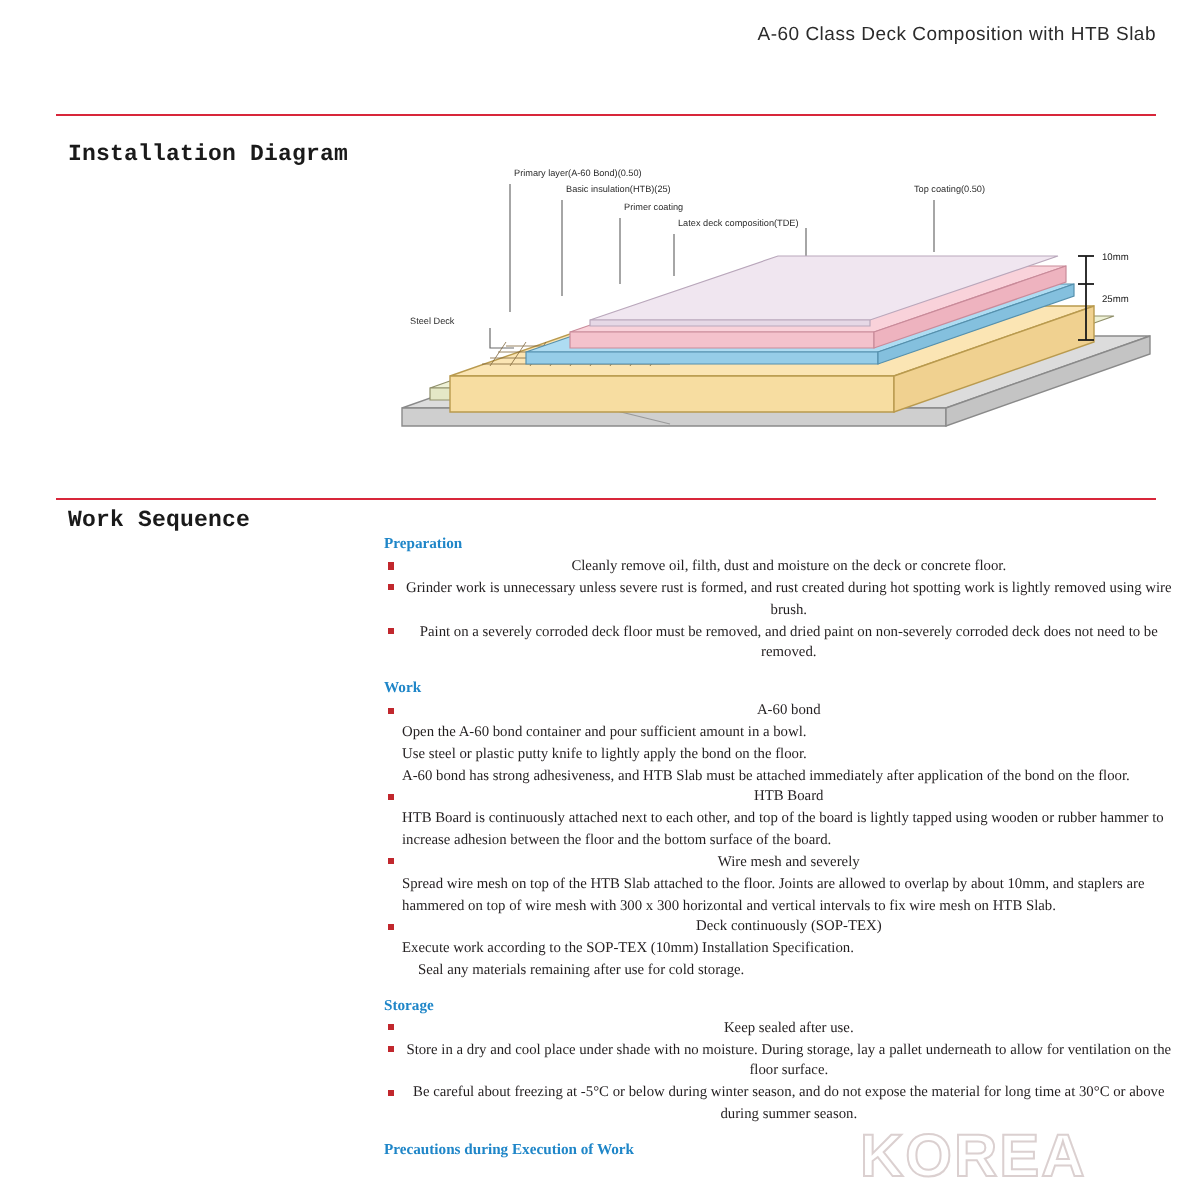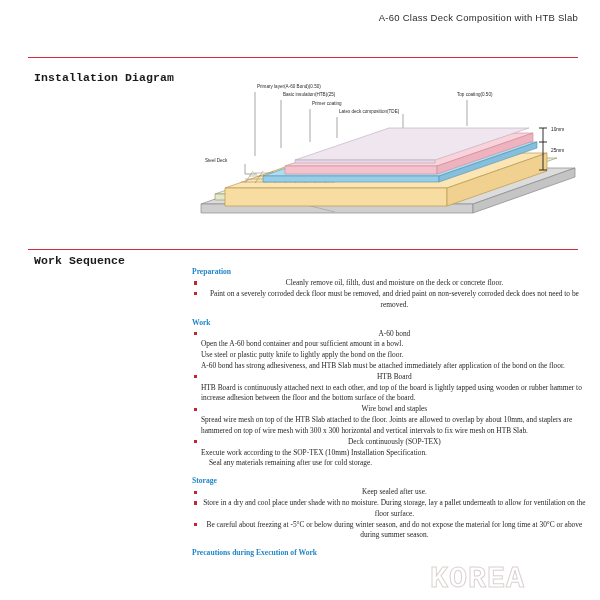--- a/index.html
+++ b/index.html
@@ -118,21 +118,20 @@
     left: 430px;
     top: 562px;
     font-size: 30px;
     font-weight: bold;
     letter-spacing: 1px;
     color: transparent;
     -webkit-text-stroke: 1px rgba(190,170,170,.55);
     white-space: nowrap;
     pointer-events: none;
     user-select: none;
-    font-family: Liberation Mono, monospace;
   }
 </style>
 </head>
 <body>
 
 <div class="page">
 
   <div class="doc-title">A-60 Class Deck Composition with HTB Slab</div>
 
   <div class="rule-top"></div>
@@ -229,40 +228,44 @@
 
   <div class="ws-body" id="ws-body">
       <div class="group">
         <div class="ws-head">Preparation</div>
         <div class="bullet-row">
           <span class="bullet-sq"></span>
           <span class="bullet-text">Cleanly remove oil, filth, dust and moisture on the deck or concrete floor.</span>
         </div>
         <div class="bullet-row">
           <span class="bullet-sq"></span>
+          <span class="bullet-text">Grinder work is unnecessary unless severe rust is formed, and rust created during hot spotting work is lightly removed using wire brush.</span>
+        </div>
+        <div class="bullet-row">
+          <span class="bullet-sq"></span>
           <span class="bullet-text">Paint on a severely corroded deck floor must be removed, and dried paint on non-severely corroded deck does not need to be removed.</span>
         </div>
       </div>
       <div class="group">
         <div class="ws-head spaced">Work</div>
         <div class="bullet-row">
           <span class="bullet-sq"></span>
           <span class="bullet-text">A-60 bond</span>
         </div>
         <div class="sub-line">Open the A-60 bond container and pour sufficient amount in a bowl.</div>
         <div class="sub-line">Use steel or plastic putty knife to lightly apply the bond on the floor.</div>
         <div class="sub-line">A-60 bond has strong adhesiveness, and HTB Slab must be attached immediately after application of the bond on the floor.</div>
         <div class="bullet-row">
           <span class="bullet-sq"></span>
           <span class="bullet-text">HTB Board</span>
         </div>
         <div class="sub-line">HTB Board is continuously attached next to each other, and top of the board is lightly tapped using wooden or rubber hammer to increase adhesion between the floor and the bottom surface of the board.</div>
         <div class="bullet-row">
           <span class="bullet-sq"></span>
-          <span class="bullet-text">Wire bowl and staples</span>
+          <span class="bullet-text">Wire mesh and severely</span>
         </div>
         <div class="sub-line">Spread wire mesh on top of the HTB Slab attached to the floor. Joints are allowed to overlap by about 10mm, and staplers are hammered on top of wire mesh with 300 x 300 horizontal and vertical intervals to fix wire mesh on HTB Slab.</div>
         <div class="bullet-row">
           <span class="bullet-sq"></span>
           <span class="bullet-text">Deck continuously (SOP-TEX)</span>
         </div>
         <div class="sub-line">Execute work according to the SOP-TEX (10mm) Installation Specification.</div>
         <div class="sub-line indent2">Seal any materials remaining after use for cold storage.</div>
       </div>
       <div class="group">

